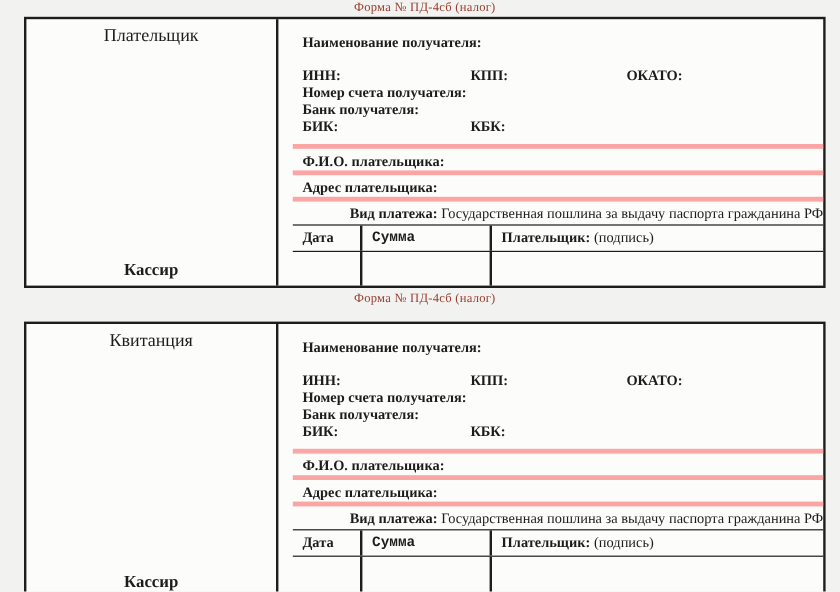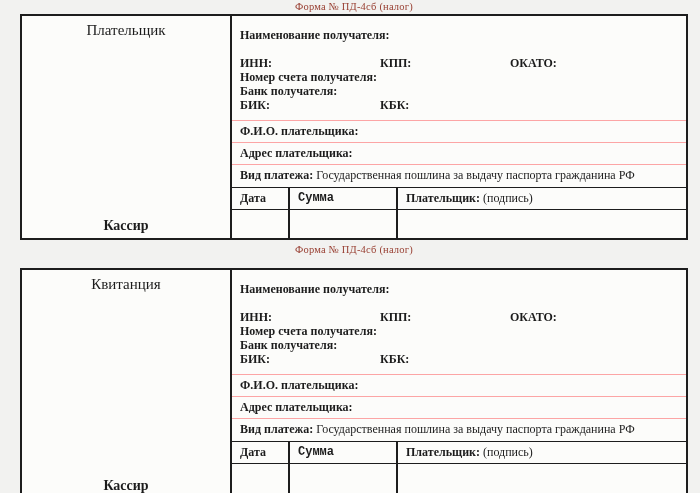--- a/index.html
+++ b/index.html
@@ -35,41 +35,41 @@
     width: 210px;
     border-right: 2px solid #1d1d1d;
     display: flex; flex-direction: column;
     justify-content: space-between;
     align-items: center;
     padding: 6px 0 4px;
   }
   .sec-title { font-size: 15px; }
   .cashier { font-size: 14px; font-weight: bold; }
 
-  .right-cell { flex: 1; display: flex; flex-direction: column; min-width: 0; }
+  .right-cell { flex: 1; display: flex; flex-direction: column; min-width: 0; padding-left: 12px; }
 
   .top-block {
     height: 104px;
     padding: 12px 6px 0 8px;
     font-weight: bold; font-size: 12px;
     line-height: 14px;
   }
   .id-row { margin-top: 14px; }
   .lbl-wide { display: inline-block; width: 140px; }
   .lbl-mid  { display: inline-block; width: 130px; }
 
   .field-row {
-    border-top: 1px solid #fca5a5;
+    border-top: 4px solid #fca5a5;
     height: 22px; line-height: 21px;
     padding-left: 8px;
     font-weight: bold; font-size: 12px;
     white-space: nowrap; overflow: hidden;
   }
   .field-row .value { font-weight: normal; }
-  .vid-row { height: 23px; }
+  .vid-row { height: 23px; text-align: right; }
 
   .tbl-head {
     border-top: 1px solid #1d1d1d;
     height: 22px; display: flex;
     font-weight: bold; font-size: 12px;
   }
   .tbl-head > div { line-height: 21px; padding-left: 8px; }
   .tbl-head .note { font-weight: normal; }
 
   .tbl-empty { border-top: 1px solid #1d1d1d; flex: 1; display: flex; }

